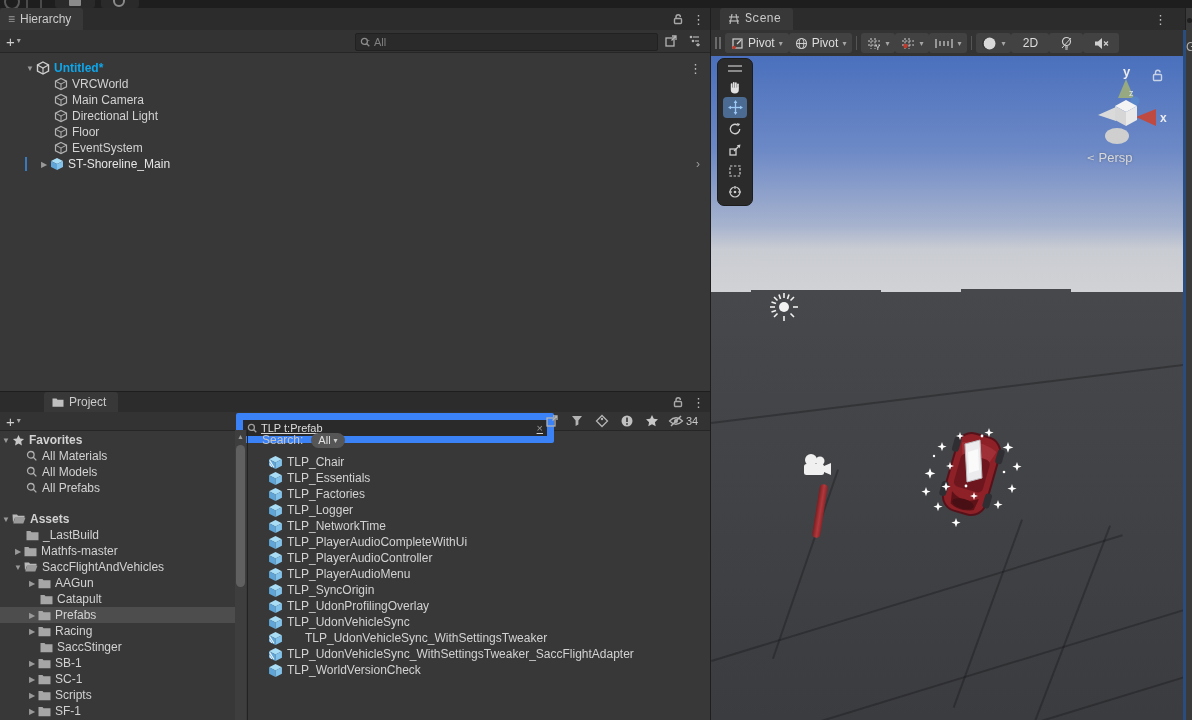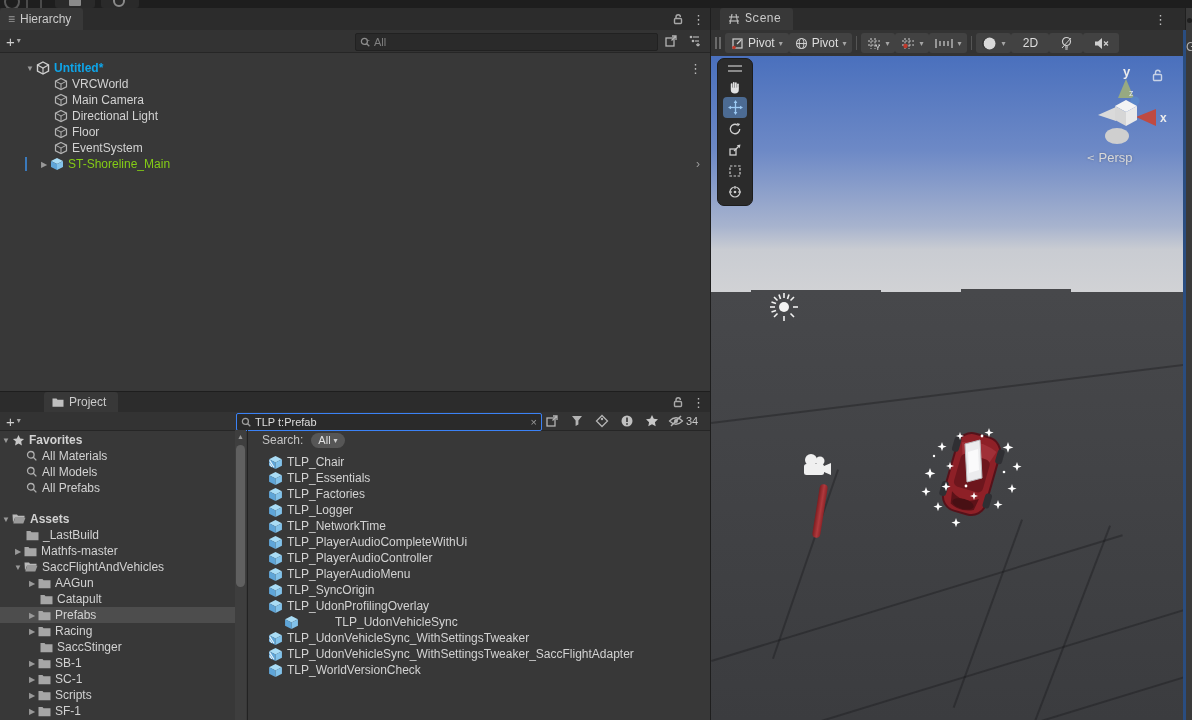--- a/index.html
+++ b/index.html
@@ -15,28 +15,28 @@
   .toolrow{position:absolute;left:0;right:0;background:#333333;border-bottom:1px solid #262626;
            display:flex;align-items:center;}
   .kebab{color:#b9b9b9;font-size:13px;letter-spacing:0;cursor:default;}
   .plusbtn{color:#cfcfcf;font-size:15px;line-height:1;display:flex;align-items:center;gap:2px;padding:0 6px;}
   .caret{font-size:8px;color:#a5a5a5;}
   .searchbox{height:16px;background:#2a2a2a;border:1px solid #212121;border-radius:2px;
              display:flex;align-items:center;gap:3px;padding:0 4px;}
   .searchbox input{background:transparent;border:0;outline:0;color:#dedede;font-size:11px;
                    font-family:"Liberation Sans",sans-serif;flex:1;min-width:0;padding:0;}
   .searchbox input::placeholder{color:#808080;}
-  .focused{border:1px solid #3b82f6;}
+  .focused{border:7px solid #3b82f6;text-decoration:underline;}
   .row{position:absolute;height:16px;display:flex;align-items:center;font-size:12px;color:#d2d2d2;white-space:nowrap;}
   .row .lbl{margin-left:4px;}
   .fold{width:12px;text-align:center;font-size:8px;color:#999;flex:0 0 12px;}
   .ic{flex:0 0 auto;}
   .selrow{background:#4d4d4d;}
   .bluebar{position:absolute;left:25px;width:2px;height:14px;top:1px;background:#3a79bb;}
-  .prefabtxt{color:#84cc16;}
+  .prefabtxt{color:#e5e5e5;}
   
   .scbtn{height:20px;background:#424242;border-radius:3px;display:flex;align-items:center;gap:4px;
          padding:0 6px;color:#dddddd;font-size:12px;}
   .sep{width:1px;height:14px;background:#555;margin:0 4px;}
   .handle{display:flex;gap:2px;margin:0 4px;}
   .handle i{display:block;width:2px;height:12px;background:#6a6a6a;}
   
   .viewport{position:absolute;left:0;right:0;top:48px;bottom:0;overflow:hidden;}
   .sky{position:absolute;left:0;right:0;top:0;height:236px;
        background:linear-gradient(#4a70bd 0%,#6d89c6 40%,#a7b3ce 72%,#c9ccd2 82%,#d1d2d5 100%);}
@@ -449,29 +449,29 @@
       <span class="lbl">TLP_SyncOrigin</span>
     </div>
     <div class="row" style="top:168px;left:20px;">
       <svg class="ic" width="15" height="15" viewBox="0 0 14 14">
           <polygon points="7,1 13,4 7,7 1,4" fill="#a9dcf5"></polygon>
           <polygon points="1,4 7,7 7,13 1,10" fill="#5fa5d8"></polygon>
           <polygon points="13,4 7,7 7,13 13,10" fill="#82c2ea"></polygon>
         </svg>
       <span class="lbl">TLP_UdonProfilingOverlay</span>
     </div>
-    <div class="row" style="top:184px;left:36px;gap:32px;">
+    <div class="row" style="top:184px;left:20px;">
       <svg class="ic" width="15" height="15" viewBox="0 0 14 14">
           <polygon points="7,1 13,4 7,7 1,4" fill="#a9dcf5"></polygon>
           <polygon points="1,4 7,7 7,13 1,10" fill="#5fa5d8"></polygon>
           <polygon points="13,4 7,7 7,13 13,10" fill="#82c2ea"></polygon>
         </svg>
       <span class="lbl">TLP_UdonVehicleSync</span>
     </div>
-    <div class="row" style="top:200px;left:20px;">
+    <div class="row" style="top:200px;left:20px;gap:18px;">
       <svg class="ic" width="15" height="15" viewBox="0 0 14 14">
           <polygon points="7,1 13,4 7,7 1,4" fill="#a9dcf5"></polygon>
           <polygon points="1,4 7,7 7,13 1,10" fill="#5fa5d8"></polygon>
           <polygon points="13,4 7,7 7,13 13,10" fill="#82c2ea"></polygon>
           <g stroke="#e9f5fc" stroke-width="1">
             <line x1="1.5" y1="5" x2="5.5" y2="11.5"></line>
             <line x1="1.5" y1="8" x2="3.5" y2="11.2"></line>
           </g>
         </svg>
       <span class="lbl">TLP_UdonVehicleSync_WithSettingsTweaker</span>

